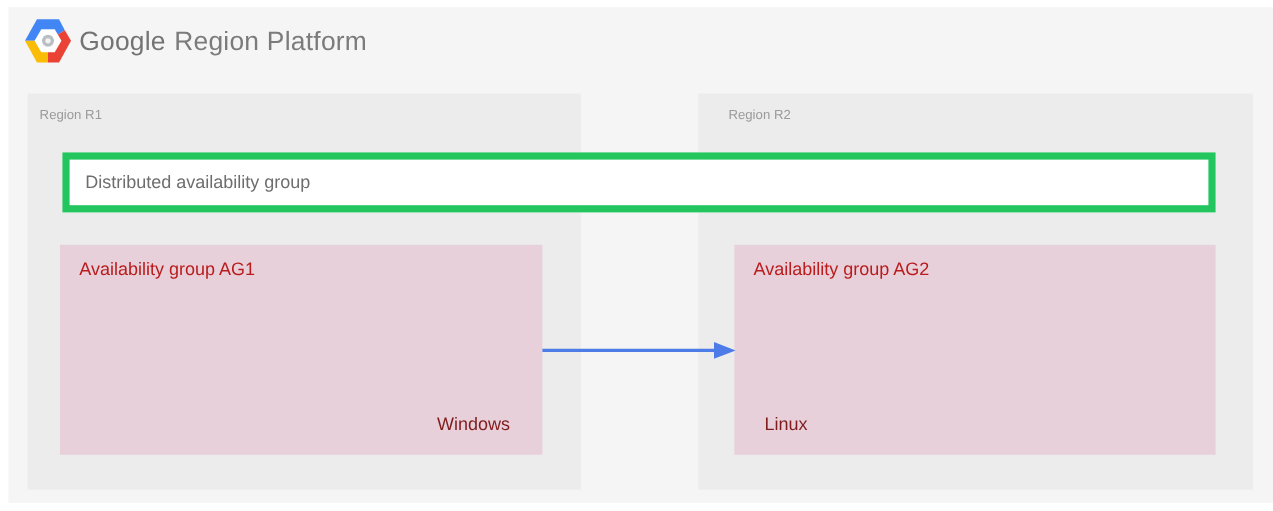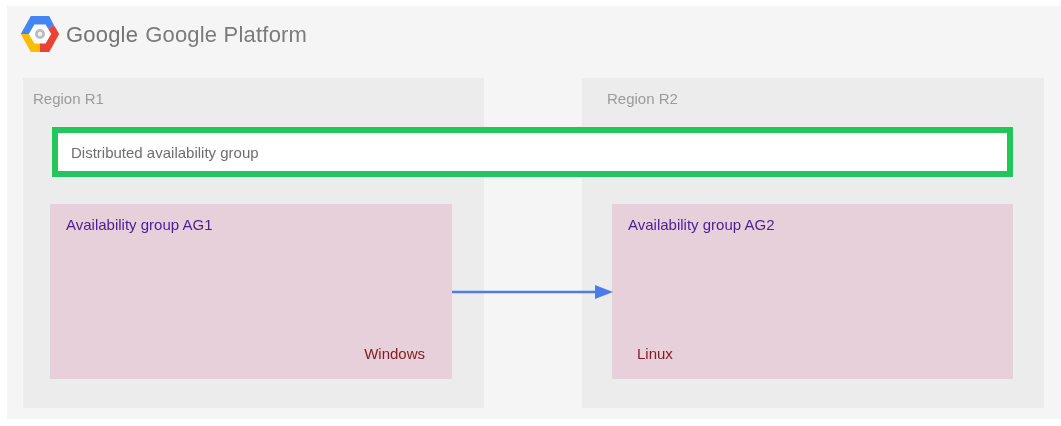--- a/index.html
+++ b/index.html
@@ -39,21 +39,21 @@
   .region {
     position: absolute;
     top: 78px; height: 330px;
     background: #ececec;
   }
   .region-r1 { left: 23px;  width: 461px; }
   .region-r2 { left: 582px; width: 462px; }
   .region-label {
     position: absolute;
     left: 10px; top: 12px;
-    font-size: 15px;
+    font-size: 11px;
     color: #9b9b9b;
   }
   .region-r2 .region-label { left: 25px; }
 
   
   .dag-box {
     position: absolute;
     left: 52px; top: 127px;
     width: 961px; height: 50px;
     box-sizing: border-box;
@@ -71,21 +71,21 @@
     position: absolute;
     top: 204px; height: 175px;
     background: #e8d0db;
   }
   .ag1 { left: 50px;  width: 402px; }
   .ag2 { left: 612px; width: 401px; }
   .ag-label {
     position: absolute;
     left: 16px; top: 12px;
     font-size: 15px;
-    color: #4c1d95;
+    color: #b91c1c;
   }
   .ag-os {
     position: absolute;
     bottom: 17px;
     font-size: 15px;
     color: #7f1d1d;
   }
   .ag1 .ag-os { right: 27px; }
   .ag2 .ag-os { left: 25px; }
 
@@ -105,21 +105,21 @@
 
   <svg class="header-logo" viewBox="0 0 100 100">
     <polygon points="2,50 27,5 73,5 85,28 50,50" fill="#4285f4"></polygon>
     <polygon points="85,28 98,50 73,95 50,95 50,50" fill="#ea4335"></polygon>
     <polygon points="2,50 50,50 50,95 27,95" fill="#fbbc05"></polygon>
     <polygon points="36,26 64,26 78,50 64,74 36,74 22,50" fill="#ffffff"></polygon>
     <circle cx="50" cy="50" r="12.5" fill="#b9bec3"></circle>
     <circle cx="50" cy="50" r="5.5" fill="#f2f2f2"></circle>
   </svg>
   <div class="brand">
-    <span class="b-google">Google</span><span class="b-rest">Google Platform</span>
+    <span class="b-google">Google</span><span class="b-rest">Region Platform</span>
   </div>
 
   <div class="region region-r1">
     <div class="region-label">Region R1</div>
   </div>
 
   <div class="region region-r2">
     <div class="region-label">Region R2</div>
   </div>
 

